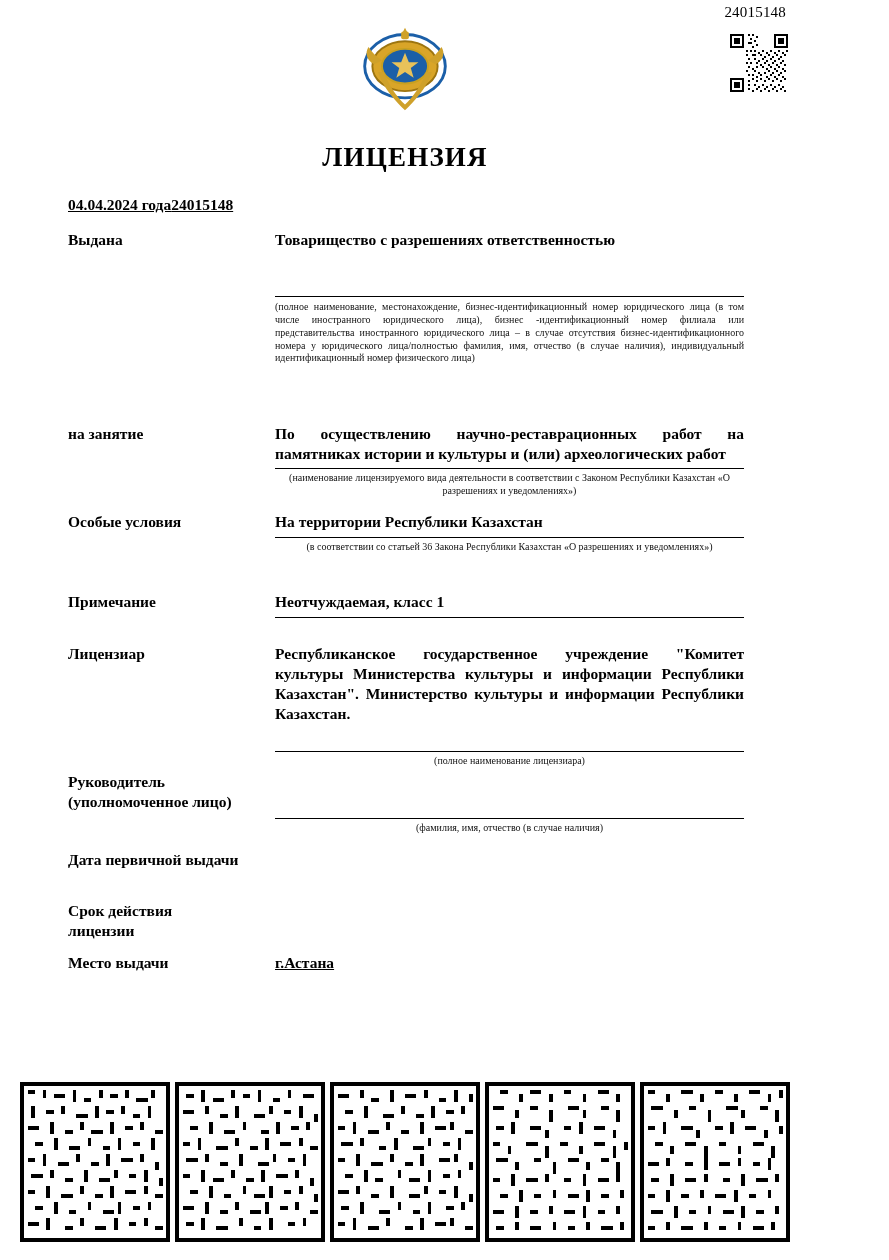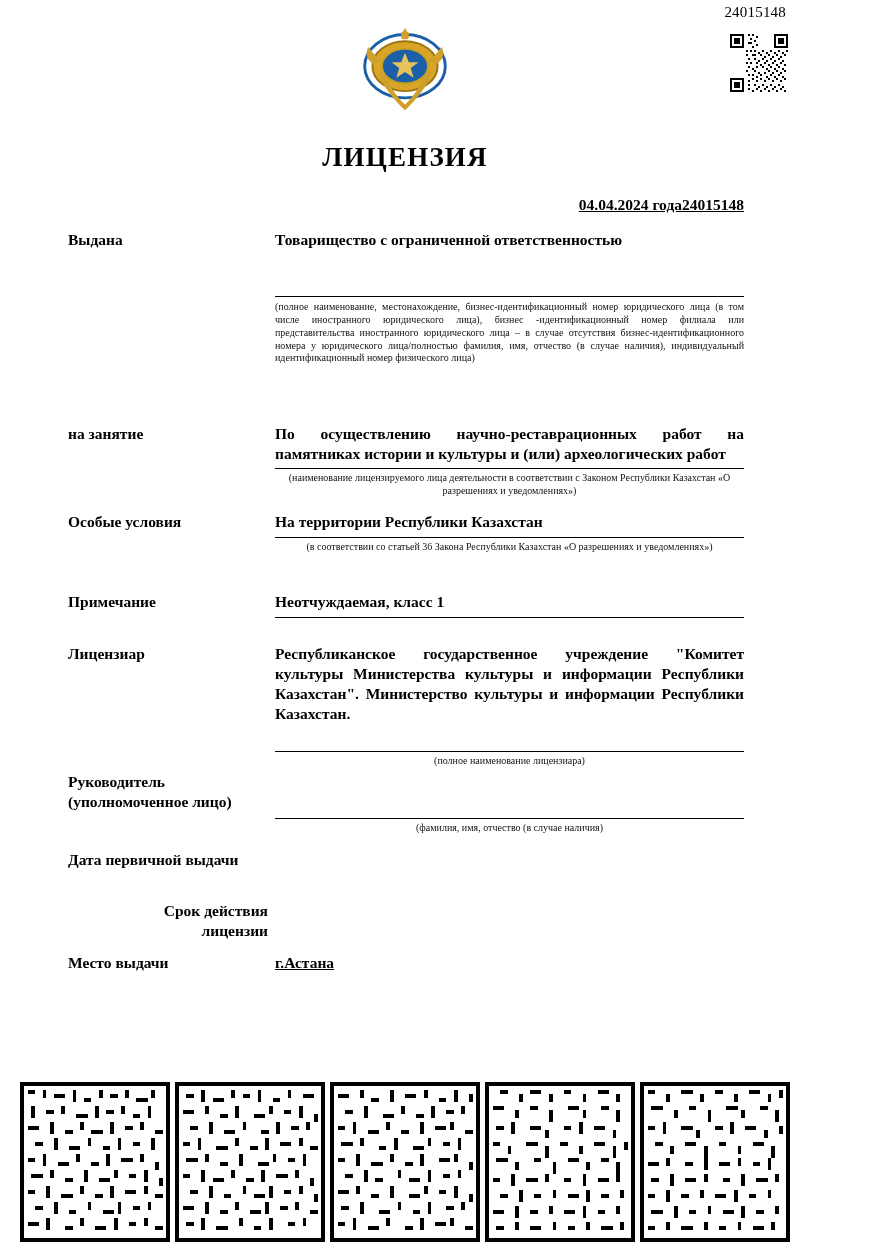--- a/index.html
+++ b/index.html
@@ -58,21 +58,21 @@
     letter-spacing: 1.2px;
   }
 
   
   .row-datenum {
     position: absolute;
     top: 196px;
     left: 68px;
     right: 66px;
     display: flex;
-    justify-content: flex-end;
+    justify-content: flex-start;
     font-size: 15.5px;
     font-weight: bold;
   }
   .u { text-decoration: underline; }
 
   
   .field {
     position: absolute;
     left: 68px;
     right: 66px;
@@ -268,31 +268,31 @@
 
   <div class="title">ЛИЦЕНЗИЯ</div>
 
   <div class="row-datenum">
     <span class="u">04.04.2024 года</span>
     <span class="u">24015148</span>
   </div>
 
   <div class="field" style="top: 230px;">
     <div class="label">Выдана</div>
-    <div class="value">Товарищество с ограниченной ответственностью</div>
+    <div class="value">Товарищество с разрешениях ответственностью</div>
     <div style="margin-left:207px;height:46px;"></div>
     <div class="rule"></div>
     <div class="hint justify" style="margin-top:4px;">(полное наименование, местонахождение, бизнес-идентификационный номер юридического лица (в том числе иностранного юридического лица), бизнес -идентификационный номер филиала или представительства иностранного юридического лица – в случае отсутствия бизнес-идентификационного номера у юридического лица/полностью фамилия, имя, отчество (в случае наличия), индивидуальный идентификационный номер физического лица)</div>
   </div>
 
   <div class="field" style="top: 424px;">
     <div class="label">на занятие</div>
     <div class="value justify">По осуществлению научно-реставрационных работ на памятниках истории и культуры и (или) археологических работ</div>
     <div class="rule" style="margin-top:4px;"></div>
-    <div class="hint" style="margin-top:3px;">(наименование лицензируемого лица деятельности в соответствии с Законом Республики Казахстан «О разрешениях и уведомлениях»)</div>
+    <div class="hint" style="margin-top:3px;">(наименование лицензируемого вида деятельности в соответствии с Законом Республики Казахстан «О разрешениях и уведомлениях»)</div>
   </div>
 
   <div class="field" style="top: 512px;">
     <div class="label">Особые условия</div>
     <div class="value">На территории Республики Казахстан</div>
     <div class="rule" style="margin-top:5px;"></div>
     <div class="hint" style="margin-top:3px;">(в соответствии со статьей 36 Закона Республики Казахстан «О разрешениях и уведомлениях»)</div>
   </div>
 
   <div class="field" style="top: 592px;">
@@ -318,21 +318,21 @@
     <div style="margin-left:207px;height:26px;"></div>
     <div class="rule"></div>
     <div class="hint" style="margin-top:3px;">(полное наименование лицензиара)</div>
   </div>
 
   <div class="field" style="top: 850px;">
     <div class="label" style="width:260px;">Дата первичной выдачи</div>
     <div class="value">&nbsp;</div>
   </div>
 
-  <div class="field" style="top: 901px; text-align: right;">
+  <div class="field" style="top: 901px;">
     <div class="label">
       <div>Срок действия</div>
       <div>лицензии</div>
     </div>
     <div class="value">&nbsp;</div>
   </div>
 
   <div class="field" style="top: 953px;">
     <div class="label">Место выдачи</div>
     <div class="value u">г.Астана</div>

